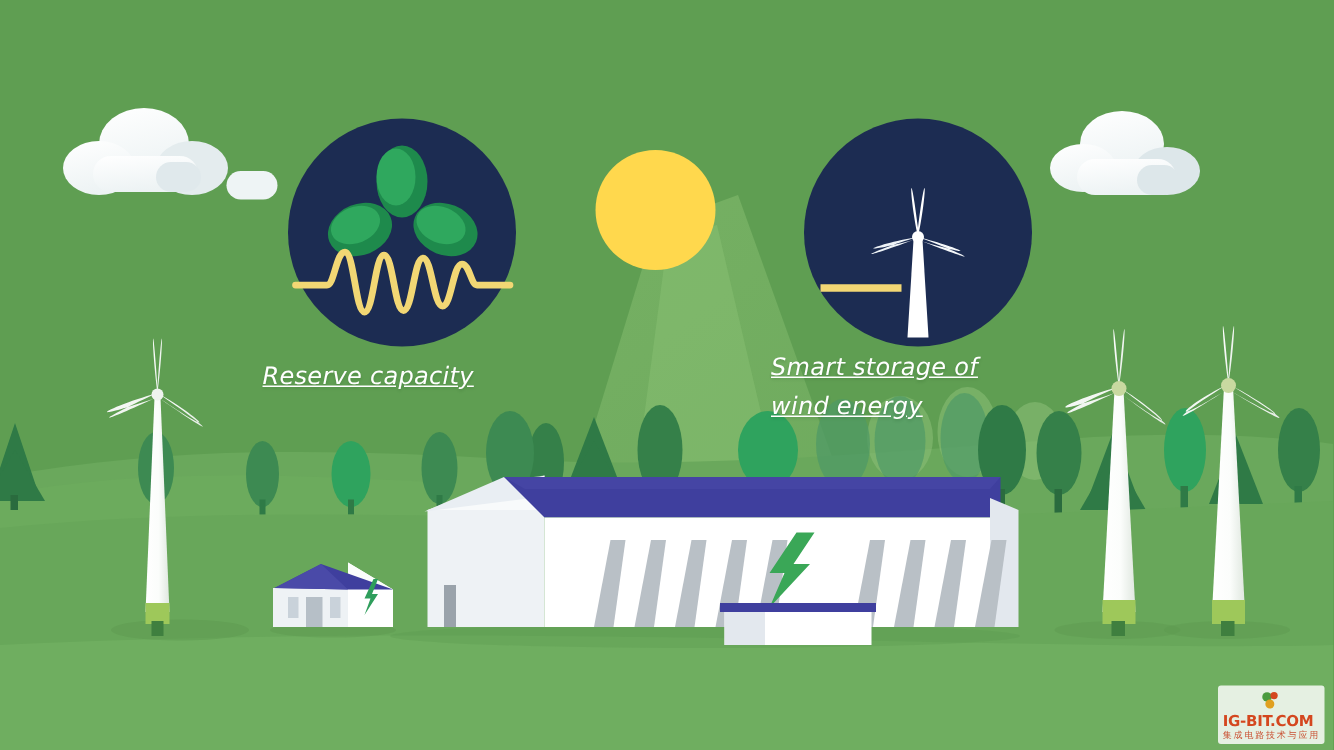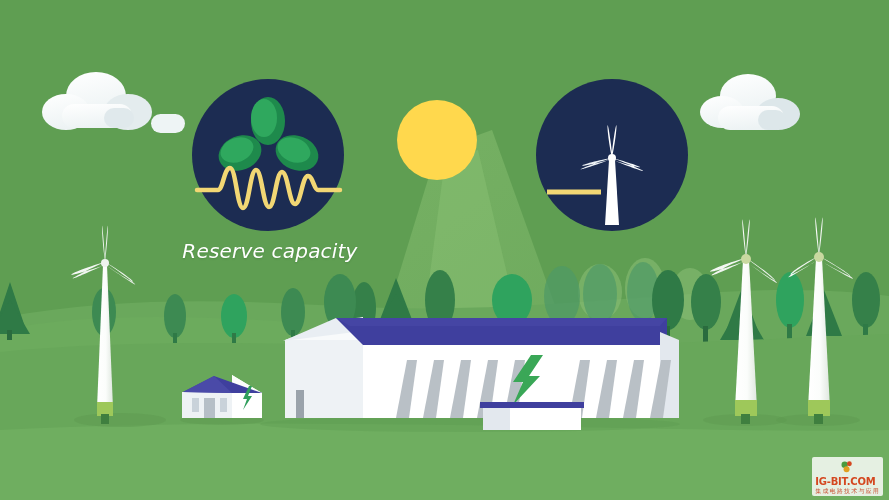--- a/index.html
+++ b/index.html
@@ -21,26 +21,27 @@
     top: 0;
     width: 889px;
     height: 500px;
     display: block;
   }
   .label {
     position: absolute;
     color: #ffffff;
     font-style: italic;
     font-family: "DejaVu Sans", sans-serif;
-    font-size: 20px;
+    font-size: 16px;
     line-height: 26px;
-    text-align: center;
+    text-align: left;
     white-space: pre-line;
     letter-spacing: 0.2px;
     text-shadow: 0 1px 2px rgba(20,60,20,0.18);
+    text-decoration: underline;
   }
   #label-reserve {
     left: 175px;
     top: 238px;
     width: 190px;
   }
   #label-wind {
     left: 514px;
     top: 232px;
     width: 200px;
@@ -334,20 +335,22 @@
         <path d="M612,158 C586,162 562,172 609,160 C560,178 584,166 612,158 Z" fill="#eef3f7"></path>
         <path d="M612,158 C636,164 660,174 615,161 C664,180 640,168 612,158 Z" fill="#f6f9fb"></path>
         <circle cx="612" cy="158" r="4" fill="#ffffff"></circle>
       </g>
       <line x1="547" y1="192" x2="601" y2="192" stroke="#f2d774" stroke-width="5" stroke-linecap="butt"></line>
     </g>
   </svg>
 
   <div class="label" id="label-reserve">Reserve capacity</div>
 
+  <div class="label" id="label-wind">Smart storage of
+wind energy</div>
 
   <div id="watermark">
     <span class="wm-mark">
       <svg viewBox="0 0 16 16" width="15" height="15">
         <circle cx="5" cy="6" r="3.4" fill="#4a9b3f"></circle>
         <circle cx="10" cy="5" r="2.6" fill="#d4471f"></circle>
         <circle cx="7" cy="11" r="3.2" fill="#e0a020"></circle>
       </svg>
     </span>
     <span class="wm-text">

